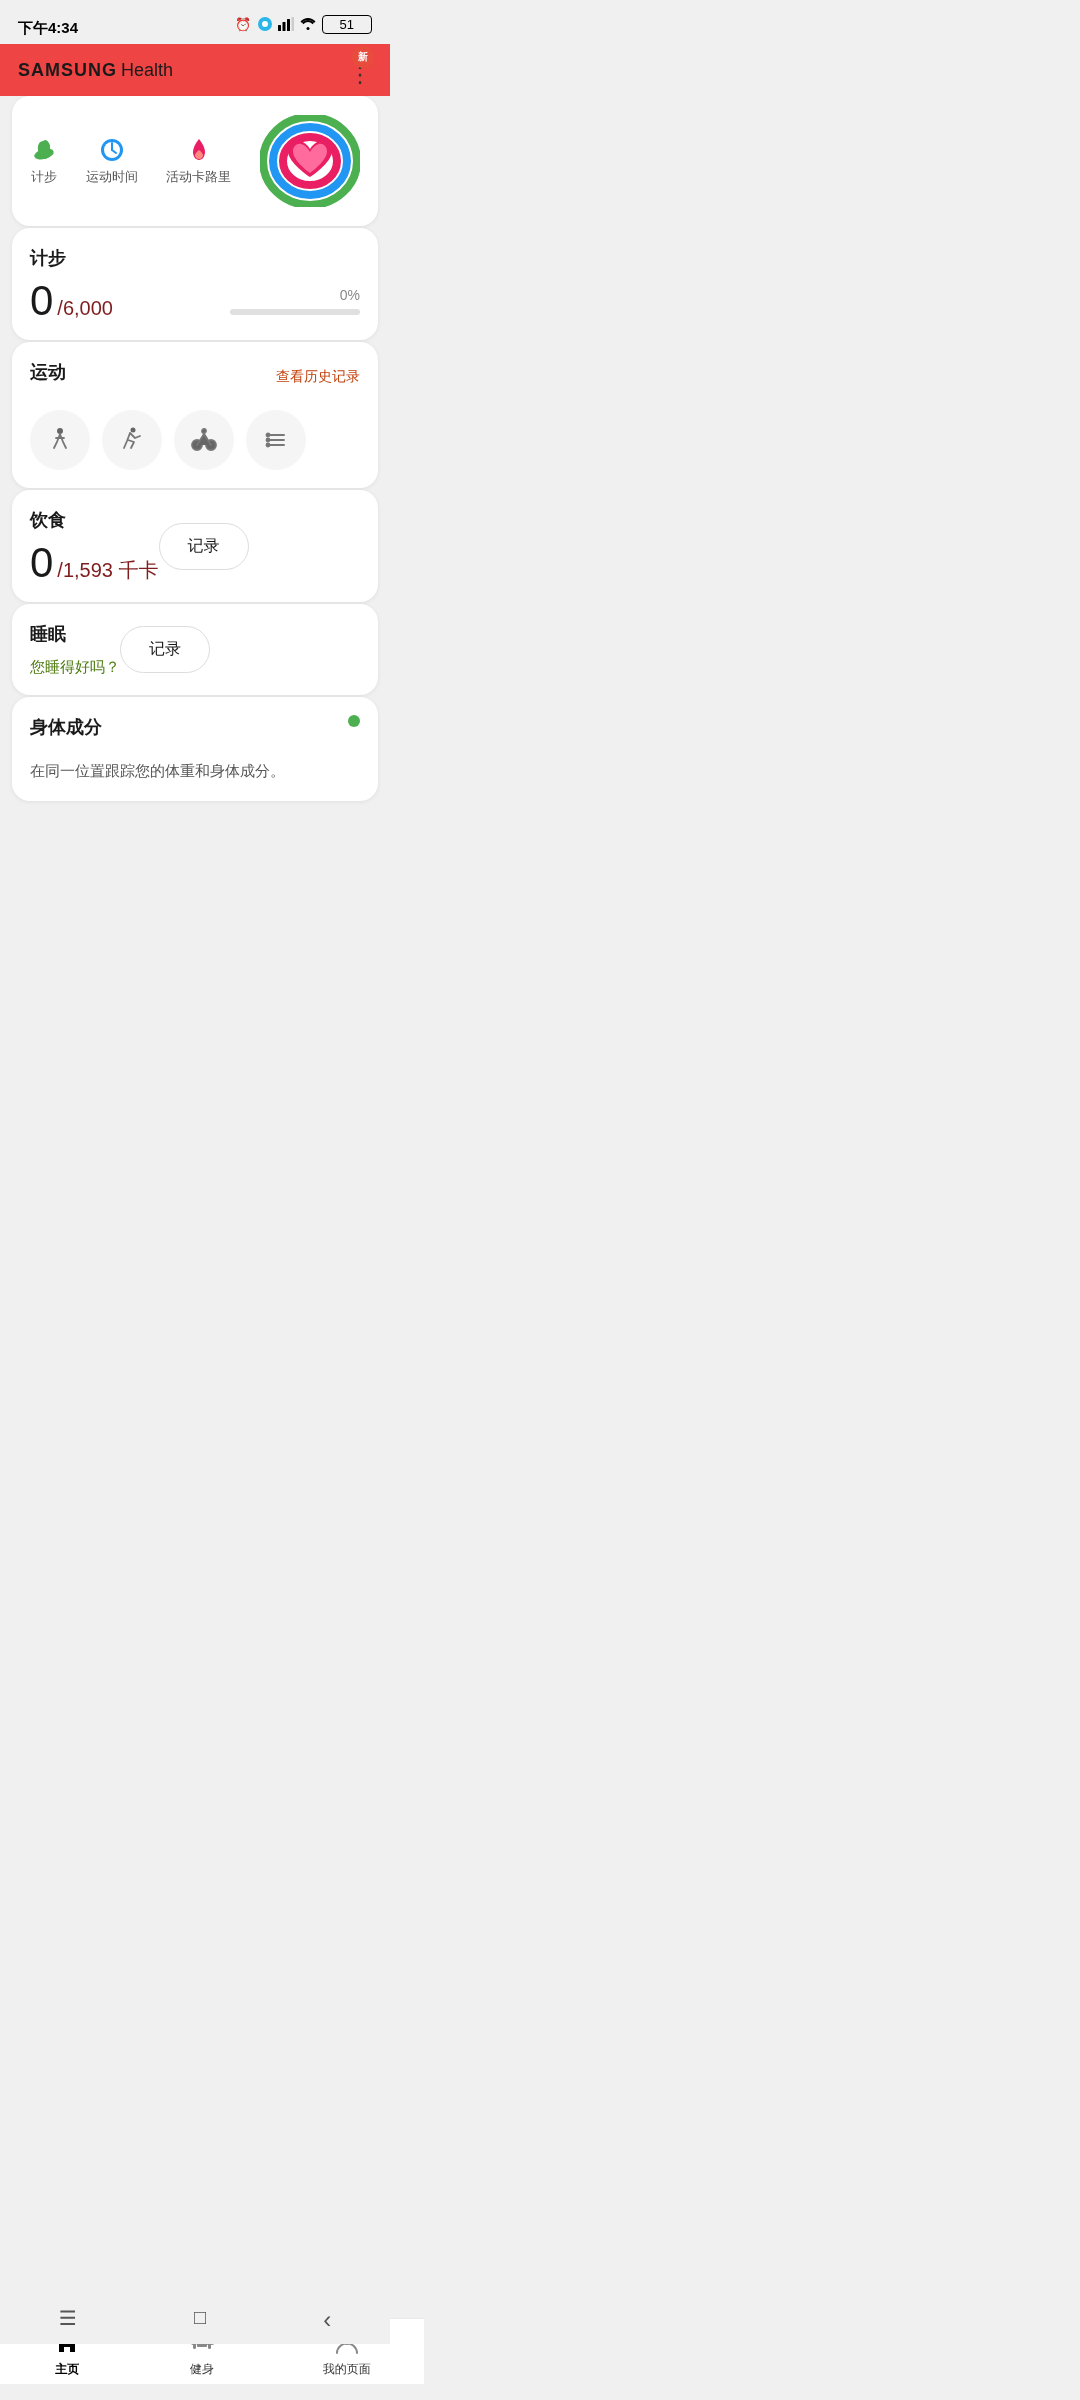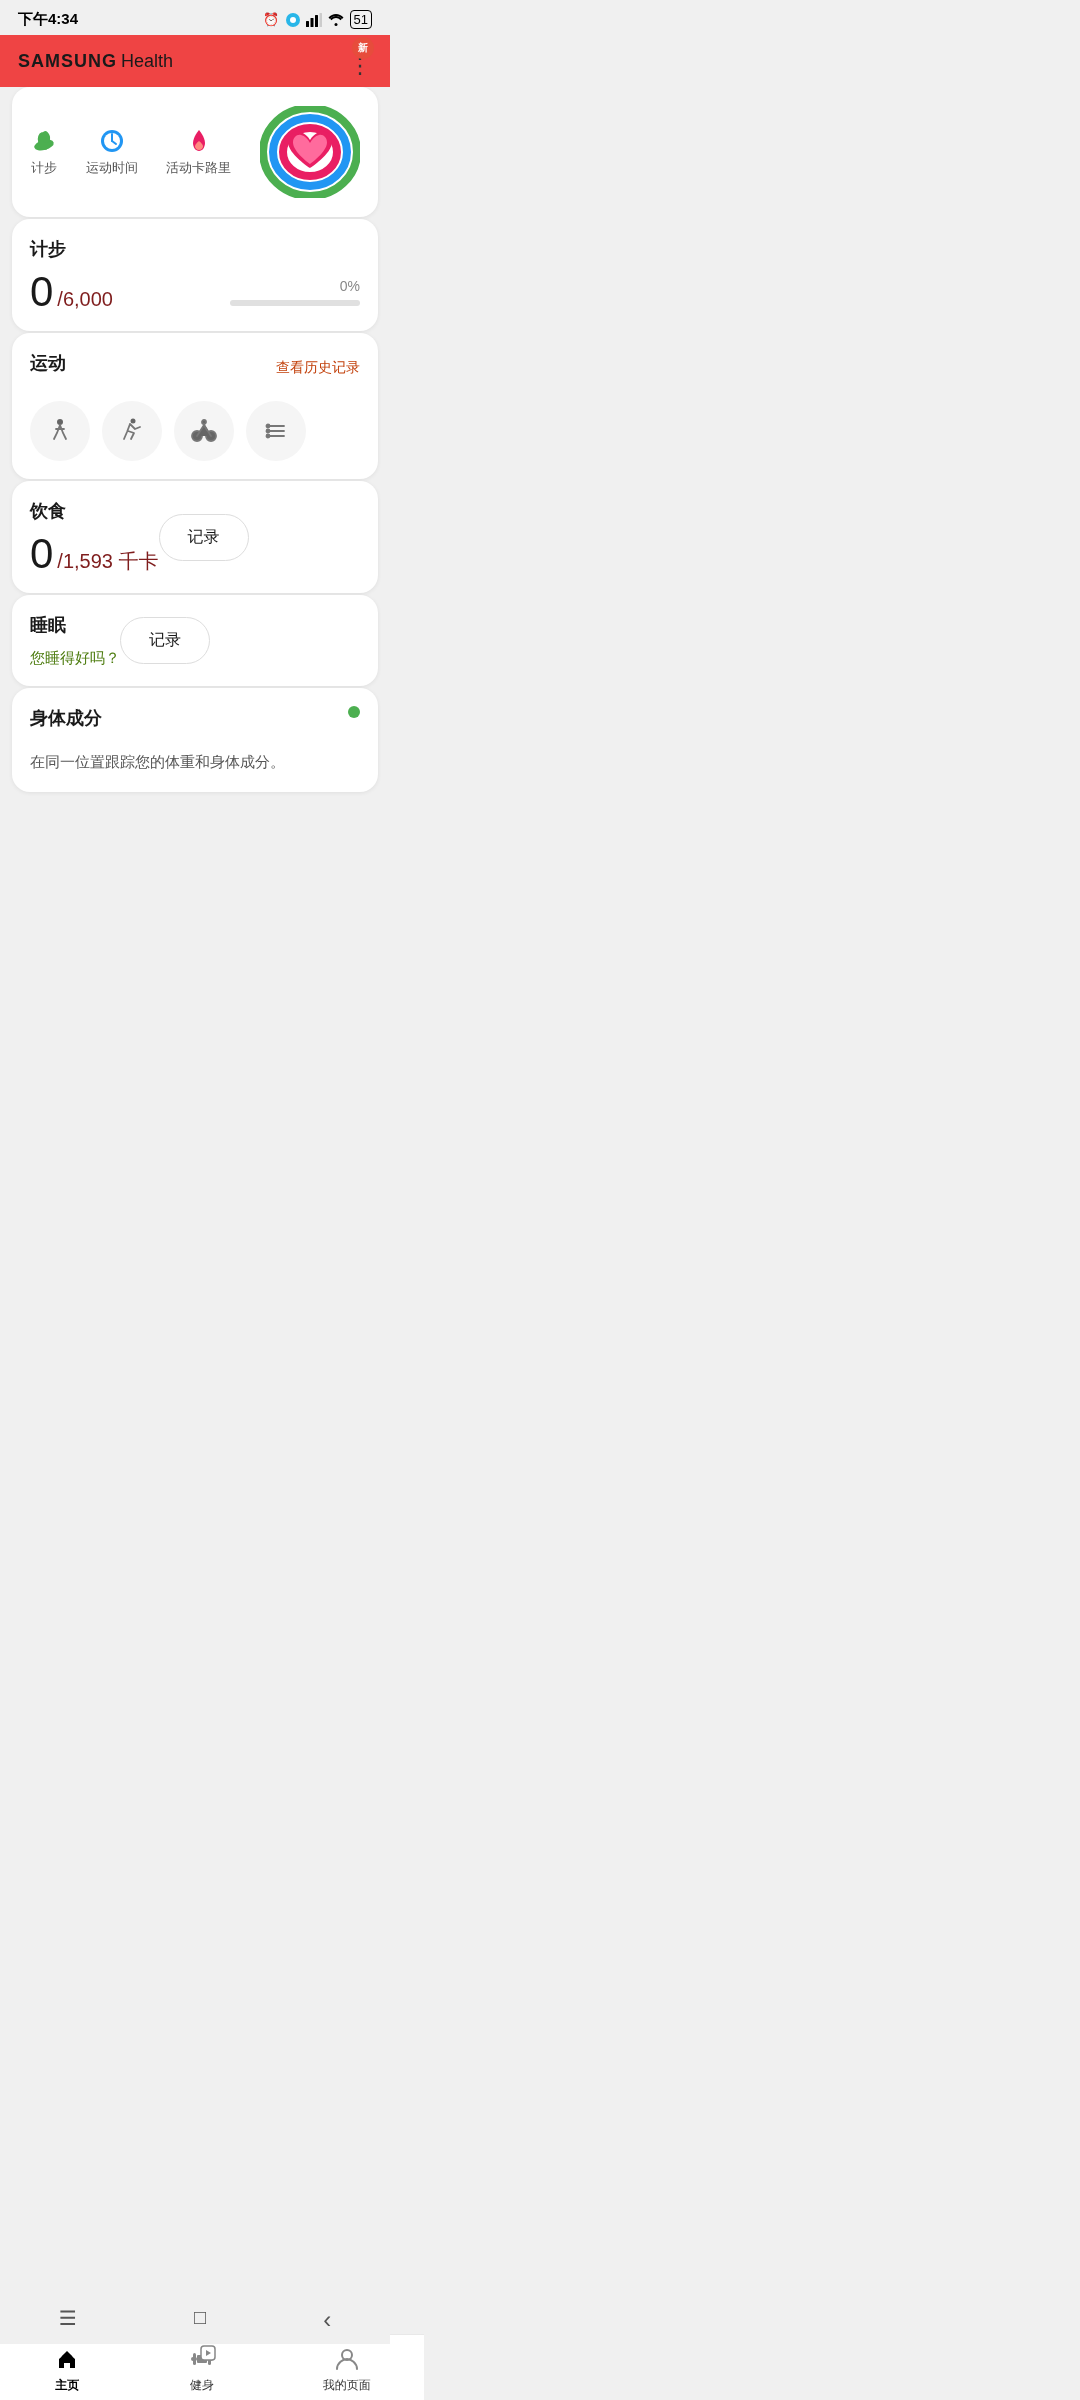--- a/index.html
+++ b/index.html
@@ -19,34 +19,35 @@
       display: flex;
       justify-content: space-between;
       align-items: center;
       padding: 10px 18px 6px;
       background: #f0f0f0;
     }
     .status-left {
       font-size: 15px;
       font-weight: 600;
       color: #000;
+      margin-top: 9px;
     }
     .status-icons {
       display: flex;
       align-items: center;
       gap: 6px;
     }
     .status-icons span {
       font-size: 13px;
       color: #000;
     }
     .battery-icon {
       border: 1.5px solid #000;
       border-radius: 4px;
-      padding: 1px 3px;
+      padding: 1px 17px;
       font-size: 11px;
       position: relative;
     }
     .notif-dot-blue {
       width: 14px;
       height: 14px;
       background: #29b6e8;
       border-radius: 50%;
       display: inline-flex;
       align-items: center;
@@ -288,21 +289,21 @@
     .body-comp-desc {
       font-size: 15px;
       color: #555;
       margin-top: 21px;
       line-height: 1.5;
     }
 
     
     .bottom-nav {
       position: fixed;
-      bottom: 0;
+      bottom: 16px;
       left: 0;
       width: 424px;
       background: #fff;
       border-top: 1px solid #e8e8e8;
       display: flex;
       justify-content: space-around;
       align-items: center;
       padding: 10px 0 6px;
     }
     .nav-item {

